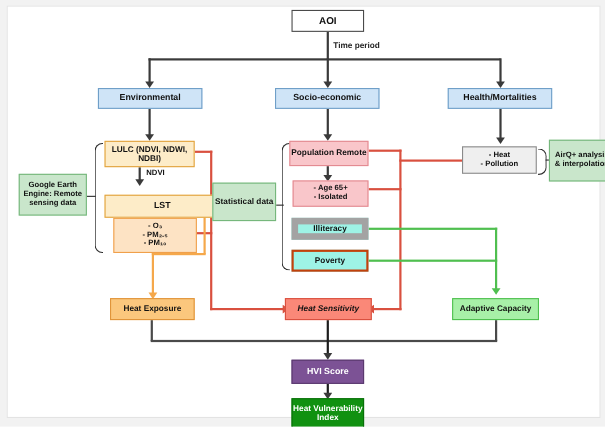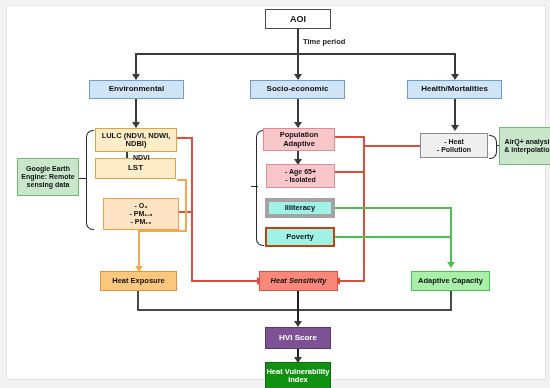--- a/index.html
+++ b/index.html
@@ -63,52 +63,55 @@
     <div class="node" style="left:88px;top:122px;width:82px;height:24px;background:#fdecc8;border:1px solid #e2a33d;font-size:7.5px;color:#111;flex-direction:column;">
       <span style="white-space:pre-line;">LULC (NDVI, NDWI, NDBI)</span>
     </div>
 
     <div class="ln" style="left:119px;top:146px;width:1.6px;height:13px;background:#3a3a3a;"></div>
     <div class="ar ar-d" style="left:116px;top:157px;"></div>
     <div class="lbl" style="left:126px;top:148px;font-size:7px;color:#111;">
       <span>NDVI</span>
     </div>
 
-    <div class="node" style="left:88px;top:152px;width:81px;height:21px;background:#fdecc8;border:1px solid #e2a33d;font-size:8px;color:#111;">
+    <div class="node" style="left:88px;top:171px;width:105px;height:21px;background:#fdecc8;border:1px solid #e2a33d;font-size:8px;color:#111;">
       <span>LST</span>
     </div>
 
     <div class="node" style="left:96px;top:192px;width:76px;height:32px;background:#fde3c4;border:1px solid #f0a04b;font-size:7px;color:#111;flex-direction:column;align-items:center;">
       <span>- O₃</span>
       <span>- PM₂.₅</span>
       <span>- PM₁₀</span>
     </div>
 
     <div class="brk" style="left:79px;top:124px;width:7px;height:98px;"></div>
     <div class="ln" style="left:72px;top:172px;width:8px;height:1.3px;background:#2b2b2b;"></div>
 
     <div class="node" style="left:10px;top:152px;width:62px;height:38px;background:#c9e6cb;border:1px solid #76b77c;font-size:7px;color:#111;padding:0 2px;">
       <span>Google Earth Engine: Remote sensing data</span>
     </div>
 
+    <div class="node" style="left:186px;top:160px;width:58px;height:35px;background:#c9e6cb;border:1px solid #76b77c;font-size:7.5px;color:#111;">
+      <span>Statistical data</span>
+    </div>
     <div class="brk" style="left:249px;top:124px;width:7px;height:114px;"></div>
     <div class="ln" style="left:244px;top:180px;width:7px;height:1.3px;background:#2b2b2b;"></div>
 
     <div class="node" style="left:256px;top:122px;width:72px;height:23px;background:#f9c6ca;border:1px solid #e38b92;font-size:7.5px;color:#111;flex-direction:column;">
-      <span>Population Adaptive</span>
+      <span>Population Remote</span>
     </div>
     <div class="ln" style="left:290px;top:145px;width:1.6px;height:10px;background:#3a3a3a;"></div>
     <div class="ar ar-d" style="left:287px;top:153px;"></div>
 
     <div class="node" style="left:259px;top:158px;width:69px;height:24px;background:#f9c6ca;border:1px solid #e38b92;font-size:7px;color:#111;flex-direction:column;align-items:center;">
       <span>- Age 65+</span>
       <span>- Isolated</span>
     </div>
 
-    <div class="node" style="left:258px;top:192px;width:70px;height:20px;background:#9ef3e6;border:4px solid #a3a3a3;font-size:7.5px;color:#111;">
+    <div class="node" style="left:258px;top:192px;width:70px;height:20px;background:#9ef3e6;border:6px solid #a3a3a3;font-size:7.5px;color:#111;">
       <span>Illiteracy</span>
     </div>
     <div class="node" style="left:258px;top:221px;width:70px;height:20px;background:#9ef3e6;border:2px solid #c2410c;font-size:7.5px;color:#111;">
       <span>Poverty</span>
     </div>
 
     <div class="node" style="left:413px;top:127px;width:68px;height:25px;background:#efefef;border:1px solid #8a8a8a;font-size:7px;color:#111;flex-direction:column;align-items:center;">
       <span>- Heat</span>
       <span>- Pollution</span>
     </div>

